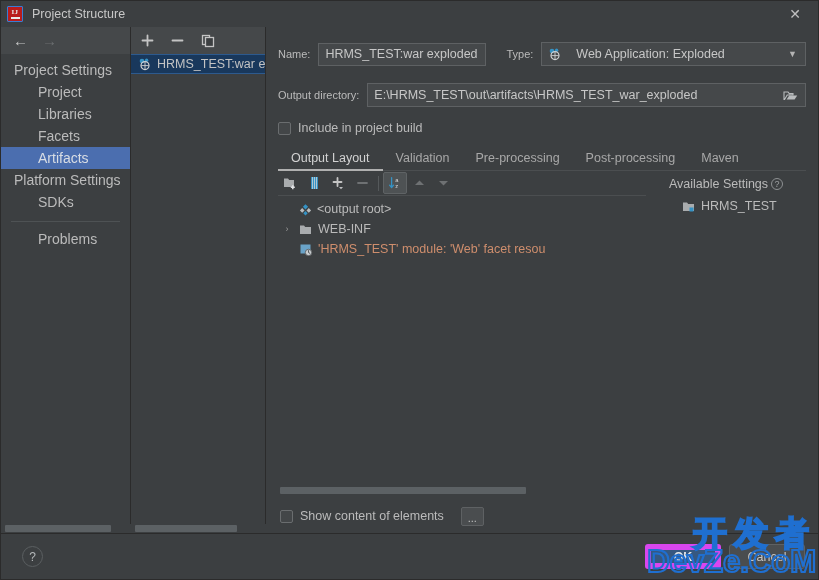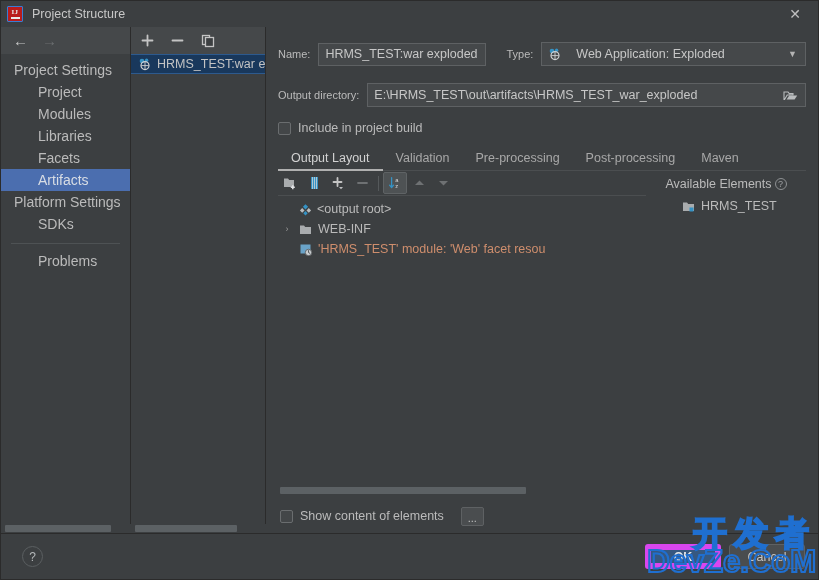--- a/index.html
+++ b/index.html
@@ -538,21 +538,20 @@
   <div class="body-wrap">
 
     <div class="nav-col">
       <div class="nav-toolbar">
         <span class="nav-arrow enabled">←</span>
         <span class="nav-arrow disabled">→</span>
       </div>
       <div class="nav-list">
         <div class="nav-item group">Project Settings</div>
         <div class="nav-item child">Project</div>
-        <div class="nav-item child">Modules</div>
         <div class="nav-item child">Libraries</div>
         <div class="nav-item child">Facets</div>
         <div class="nav-item child selected">Artifacts</div>
         <div class="nav-item group">Platform Settings</div>
         <div class="nav-item child">SDKs</div>
         <div class="nav-sep"></div>
         <div class="nav-item child">Problems</div>
       </div>
       <div class="hscroll" style="left:0;width:130px;">
         <div class="thumb" style="left:4px;width:106px;"></div>
@@ -723,21 +722,21 @@
             </div>
           </div>
 
           <div class="tree-hscroll">
             <div class="thumb" style="width:246px;"></div>
           </div>
         </div>
 
         <div class="avail-col">
           <div class="avail-head">
-            <span>Available Elements</span>
+            <span>Available Settings</span>
             <span class="help-circle">?</span>
           </div>
           <div class="avail-row">
             <span>
               <svg width="14" height="13" viewBox="0 0 14 13">
                 <path d="M1 11V2.5h4l1.2 1.5H12V11z" fill="#a9acae"></path>
                 <rect x="7.5" y="7.5" width="4" height="4" fill="#3592c4"></rect>
               </svg>
             </span>
             <span>HRMS_TEST</span>

